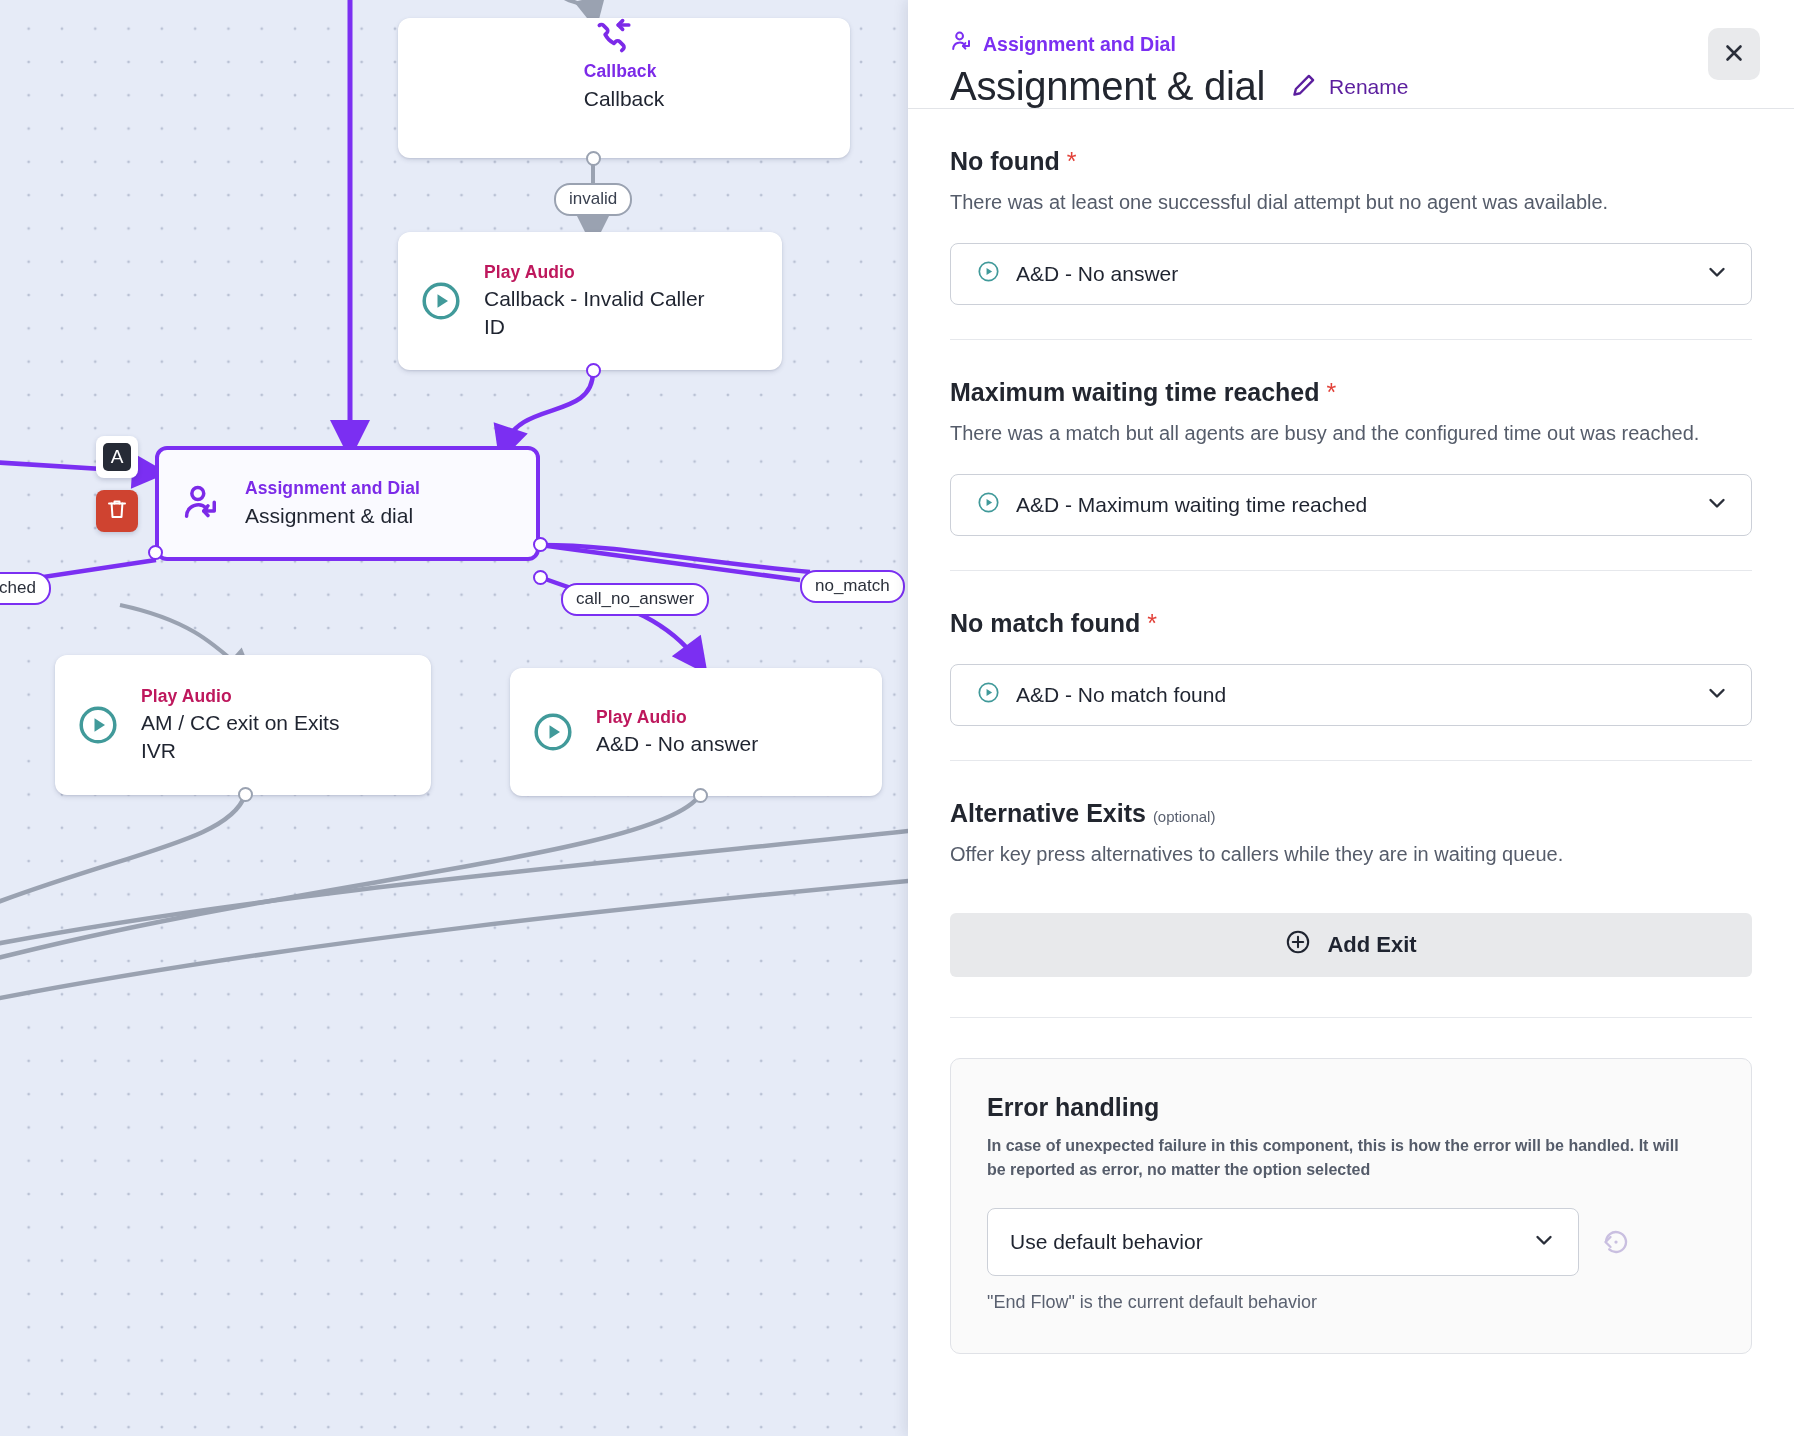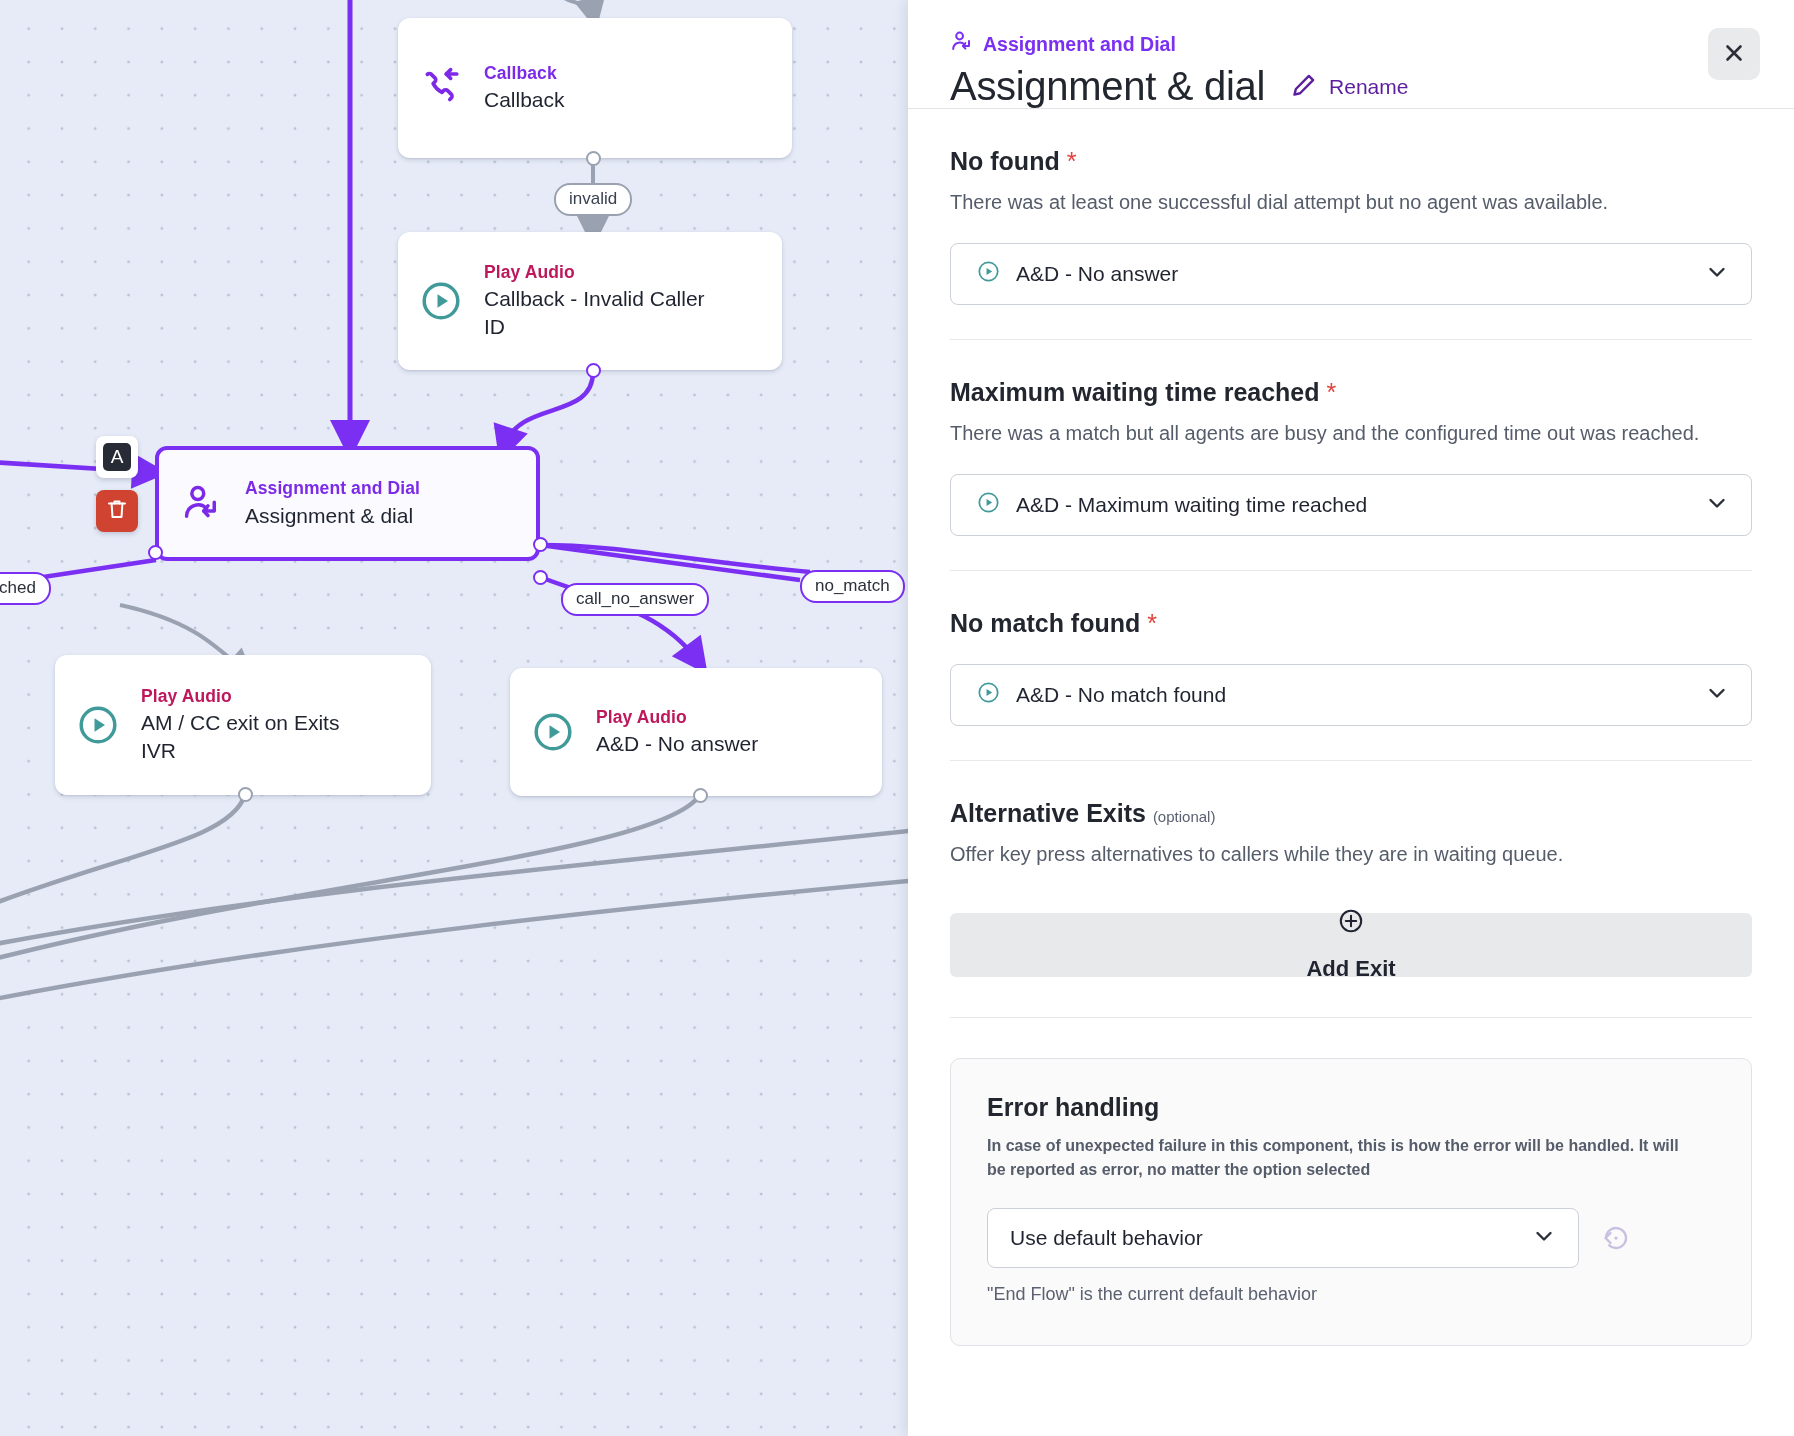--- a/index.html
+++ b/index.html
@@ -119,32 +119,31 @@
     display: flex; align-items: center; padding: 0 22px 0 26px; cursor: pointer;
   }
   .select .sv { flex: 1; display: flex; align-items: center; gap: 16px;
                 font-size: 21px; color: #1f2430; }
 
   .add-exit {
     margin-top: 0; height: 64px; background: #e8e9eb; border: none; border-radius: 6px;
     width: 100%; display: flex; align-items: center; justify-content: center; gap: 16px;
     font-size: 22px; font-weight: 700; color: #1f2430; cursor: pointer;
     font-family: "Liberation Sans", sans-serif;
-    flex-direction: column;
   }
 
   .err-card {
     margin-top: 2px; border: 1.5px solid #e0e2e7; border-radius: 10px;
     background: #fafafa; padding: 34px 36px 40px;
   }
   .err-h { font-size: 25px; font-weight: 700; color: #22262f; }
   .err-d { font-size: 16px; color: #555c6a; margin-top: 12px; line-height: 1.5; max-width: 700px; font-weight: bold; }
   .err-row { display: flex; align-items: center; gap: 22px; margin-top: 26px; }
   .err-sel {
-    width: 592px; height: 60px; border: 1.5px solid #ccd0d8; border-radius: 8px;
+    width: 592px; height: 68px; border: 1.5px solid #ccd0d8; border-radius: 8px;
     background: #fff; display: flex; align-items: center; padding: 0 22px 0 22px; cursor: pointer;
   }
   .err-sel .sv { flex: 1; font-size: 21px; color: #1f2430; }
   .err-note { font-size: 18px; color: #5a6170; margin-top: 16px; }
   .reset-ic { cursor: pointer; display: flex; }
 </style>
 </head>
 <body>
 
 <div id="app">
@@ -180,21 +179,21 @@
       <path d="M540,577 C600,600 660,610 697,660" stroke="#7b2ff2" stroke-width="4.5" fill="none" marker-end="url(#arrP)"></path>
 
       <path d="M120,605 C190,620 215,645 243,670" stroke="#9aa2b1" stroke-width="4" fill="none" marker-end="url(#arrG)"></path>
 
       <path d="M245,795 C230,840 130,852 -10,905" stroke="#9aa2b1" stroke-width="4.5" fill="none"></path>
       <path d="M700,795 C660,855 300,880 -10,960" stroke="#9aa2b1" stroke-width="4.5" fill="none"></path>
       <path d="M-10,945 C280,890 640,860 918,830" stroke="#9aa2b1" stroke-width="4.5" fill="none"></path>
       <path d="M-10,1000 C300,940 650,905 918,880" stroke="#9aa2b1" stroke-width="4.5" fill="none"></path>
     </svg>
 
-    <div class="node" style="left:398px; top:18px; width:394px; height:140px;">
+    <div class="node" style="left:398px; top:18px; width:452px; height:140px;flex-direction:column;">
       <span class="n-icon">
         <svg width="42" height="42" viewBox="0 0 24 24" fill="none" stroke="#7c2ae8" stroke-width="2.1" stroke-linecap="round" stroke-linejoin="round">
           <path d="M4.2 4.2 a1.6 1.6 0 0 1 2.3 0 l2 2 a1.6 1.6 0 0 1 0 2.3 l-1 1 a12 12 0 0 0 5 5 l1-1 a1.6 1.6 0 0 1 2.3 0 l2 2 a1.6 1.6 0 0 1 0 2.3 l-0.8 0.8"></path>
           <path d="M21 4 h-6"></path>
           <path d="M17.5 1.5 L15 4 l2.5 2.5"></path>
         </svg>
       </span>
       <span class="n-txt">
         <span class="n-type purple">Callback</span>
         <span class="n-name">Callback</span>

